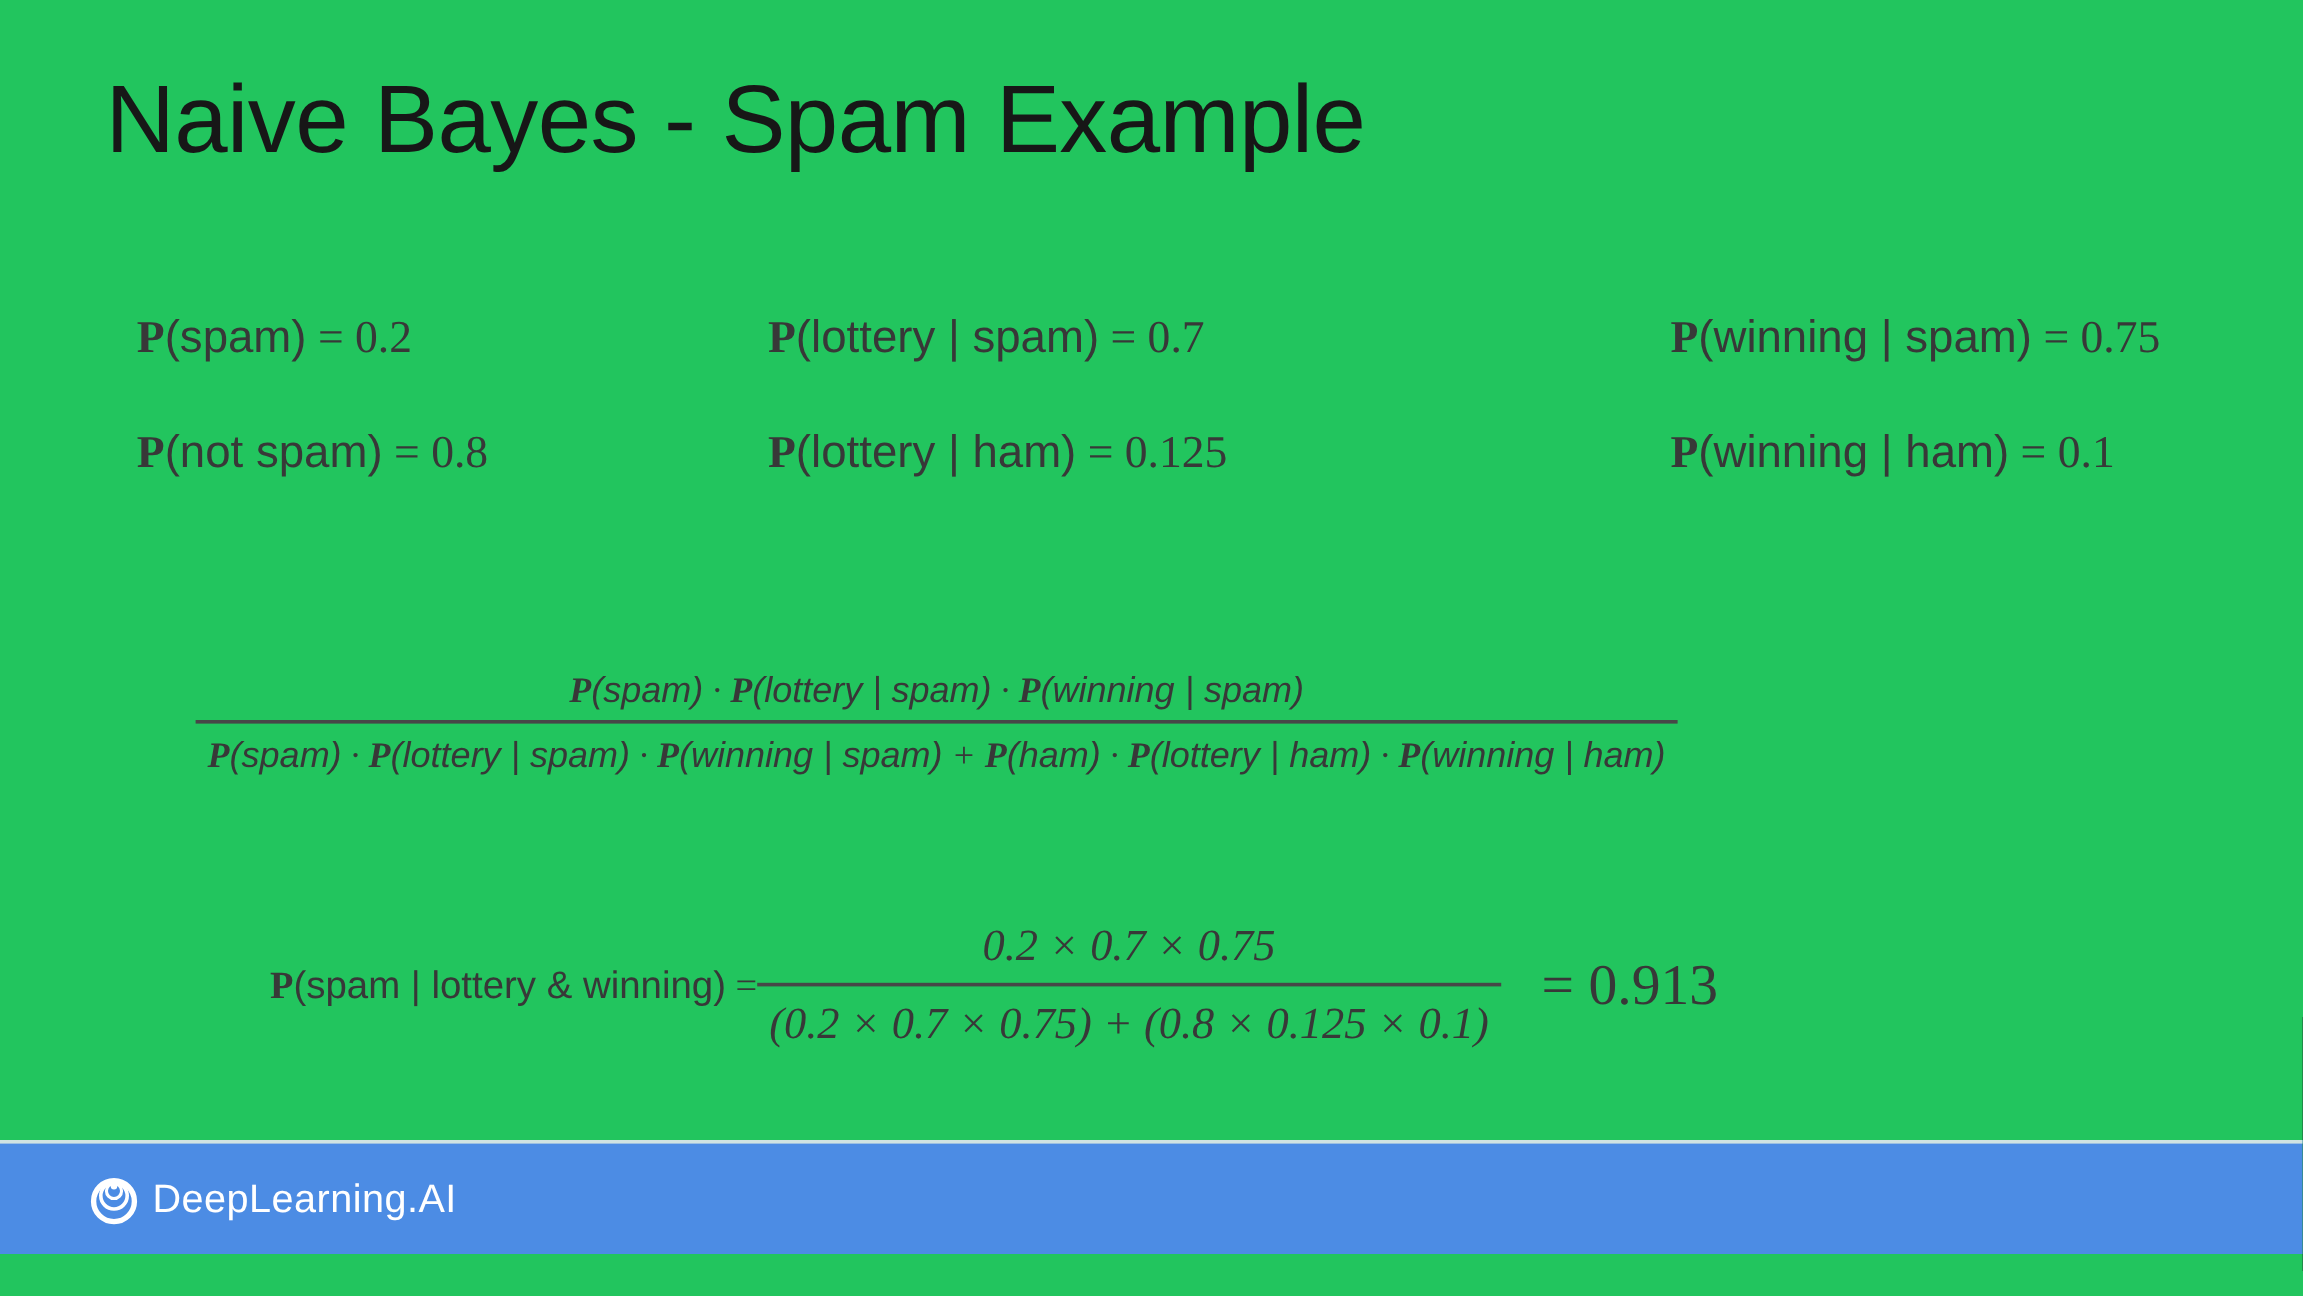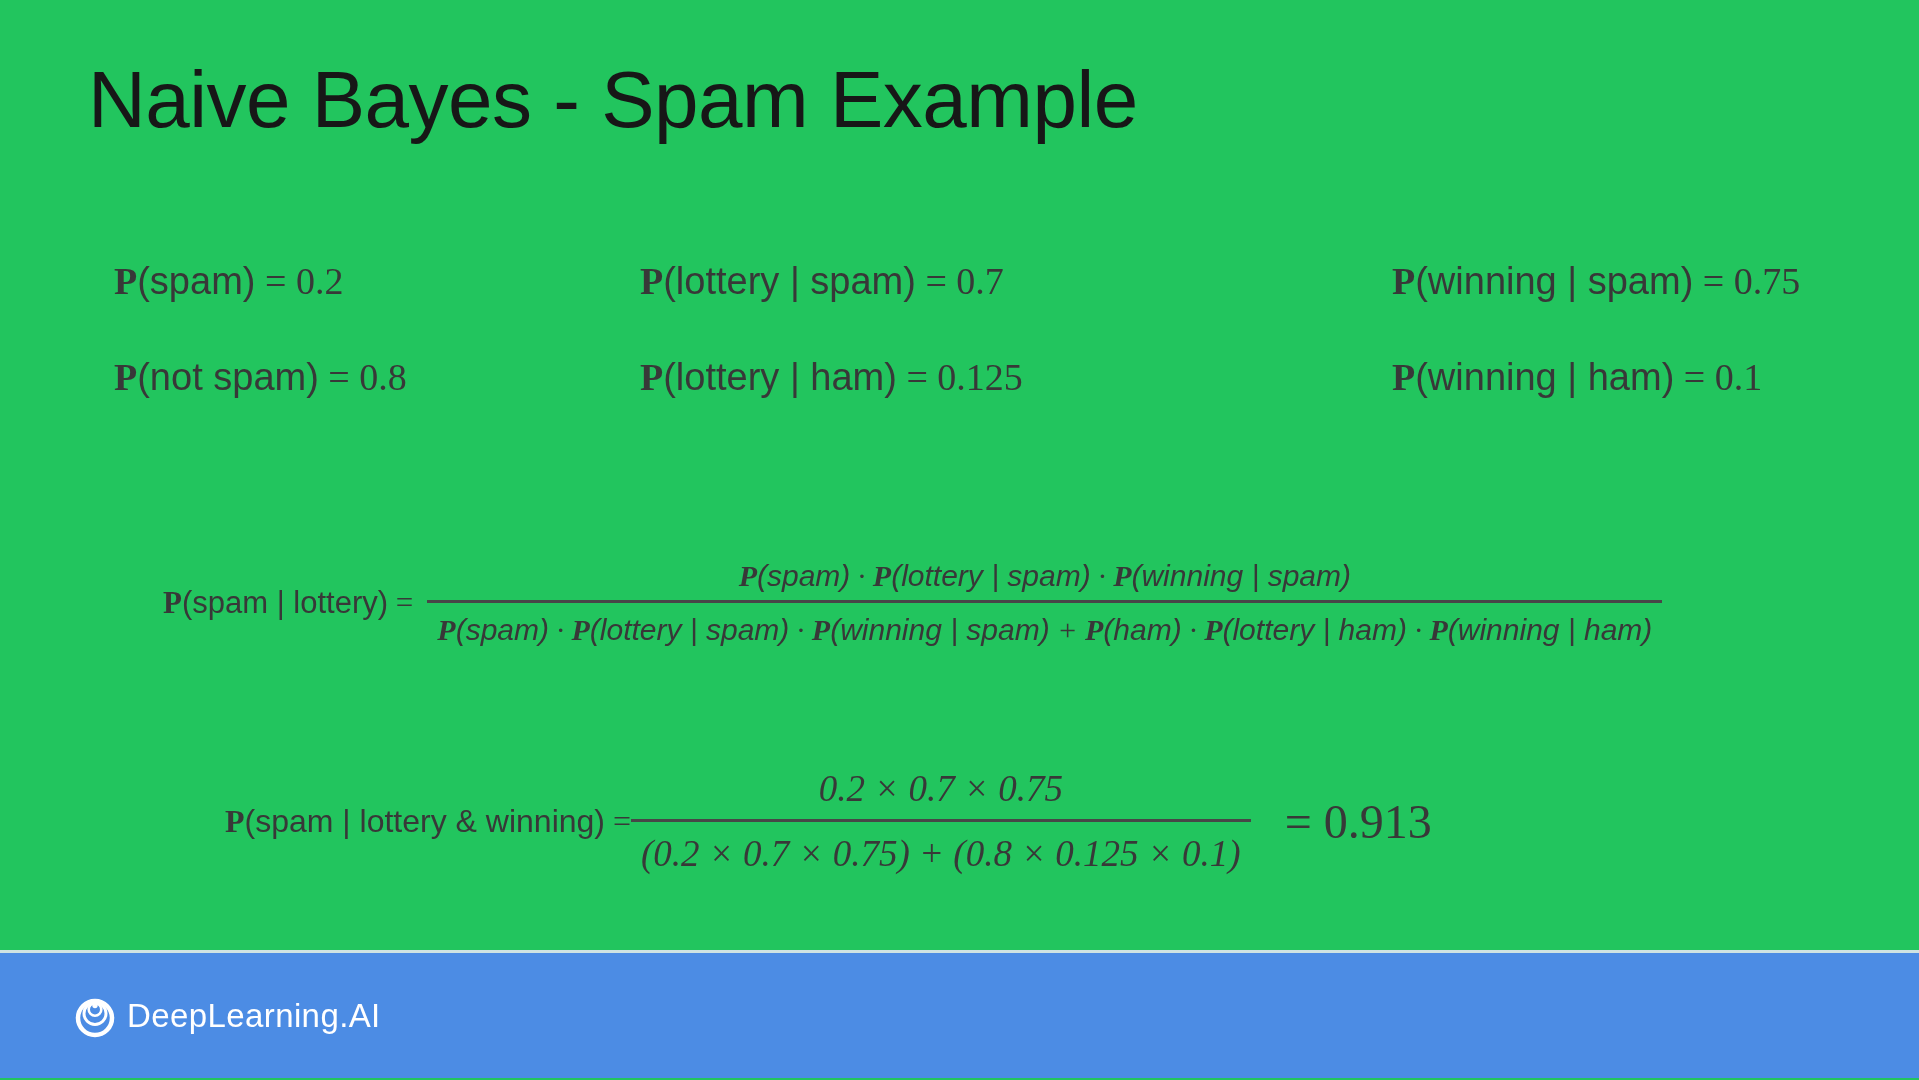--- a/index.html
+++ b/index.html
@@ -36,21 +36,21 @@
   .formula1 .flabel{font-size:31px;margin-right:14px;}
   .formula2{left:225px;top:765px;font-size:37px;}
   .formula2 .flabel{font-size:32px;}
   .frac{display:inline-flex;flex-direction:column;align-items:center;}
   .frac .num,.frac .den{padding:0 10px;line-height:1.3;font-style:italic;}
   .frac .bar{align-self:stretch;height:3px;background:var(--bar-color,#474747);margin:5px 0 7px 0;border:0;}
   .formula2 .frac .bar{margin:6px 0 8px 0;}
   .result{font-family:Liberation Serif, serif;margin-left:34px;font-size:48px;}
   
   .footer{
-    position:absolute;left:0;top:950px;width:100%;height:128px;
+    position:absolute;left:0;top:950px;width:100%;height:95px;
     background:var(--footer-background,#4c8ce4);
     border-top:3px solid #cfe3e2;box-sizing:border-box;
     display:flex;align-items:center;
   }
   .brand{display:flex;align-items:center;gap:9px;margin-left:72px;}
   .brand-text{
     color:var(--logo-color,#ffffff);font-size:33px;letter-spacing:0.4px;
     font-weight:500;
   }
 </style>
@@ -62,21 +62,20 @@
   <div class="title">Naive Bayes - Spam Example</div>
 
   <div class="prob fx r1 c1"><span class="t-bp">P</span><span class="t-sf">(spam)</span><span class="t-sr"> = 0.2</span></div>
   <div class="prob fx r2 c1"><span class="t-bp">P</span><span class="t-sf">(not spam)</span><span class="t-sr"> = 0.8</span></div>
   <div class="prob fx r1 c2"><span class="t-bp">P</span><span class="t-sf">(lottery | spam)</span><span class="t-sr"> = 0.7</span></div>
   <div class="prob fx r2 c2"><span class="t-bp">P</span><span class="t-sf">(lottery | ham)</span><span class="t-sr"> = 0.125</span></div>
   <div class="prob fx r1 c3"><span class="t-bp">P</span><span class="t-sf">(winning | spam)</span><span class="t-sr"> = 0.75</span></div>
   <div class="prob fx r2 c3"><span class="t-bp">P</span><span class="t-sf">(winning | ham)</span><span class="t-sr"> = 0.1</span></div>
 
   <div class="formula formula1">
-    <span class="flabel fx"><span class="t-bp">P</span><span class="t-sf">(spam | lottery)</span><span class="t-sr"> =</span></span>
     <span class="frac">
       <span class="num fx"><span class="t-bp">P</span><span class="t-sf">(spam)</span><span class="t-sr"> · </span><span class="t-bp">P</span><span class="t-sf">(lottery | spam)</span><span class="t-sr"> · </span><span class="t-bp">P</span><span class="t-sf">(winning | spam)</span></span>
       <span class="bar"></span>
       <span class="den fx"><span class="t-bp">P</span><span class="t-sf">(spam)</span><span class="t-sr"> · </span><span class="t-bp">P</span><span class="t-sf">(lottery | spam)</span><span class="t-sr"> · </span><span class="t-bp">P</span><span class="t-sf">(winning | spam)</span><span class="t-sr"> + </span><span class="t-bp">P</span><span class="t-sf">(ham)</span><span class="t-sr"> · </span><span class="t-bp">P</span><span class="t-sf">(lottery | ham)</span><span class="t-sr"> · </span><span class="t-bp">P</span><span class="t-sf">(winning | ham)</span></span>
     </span>
   </div>
 
   <div class="formula formula2">
     <span class="flabel fx"><span class="t-bp">P</span><span class="t-sf">(spam | lottery &amp; winning)</span><span class="t-sr"> =</span></span>
     <span class="frac">

